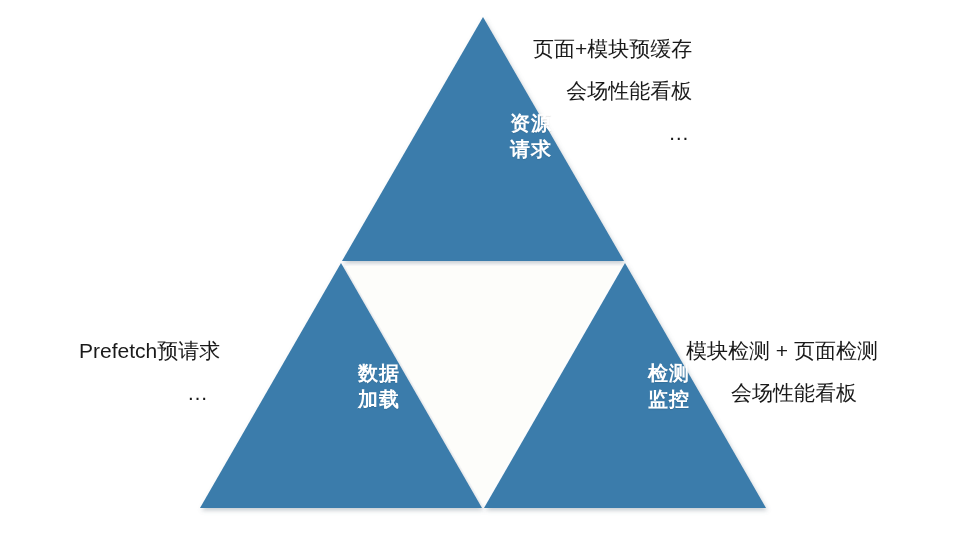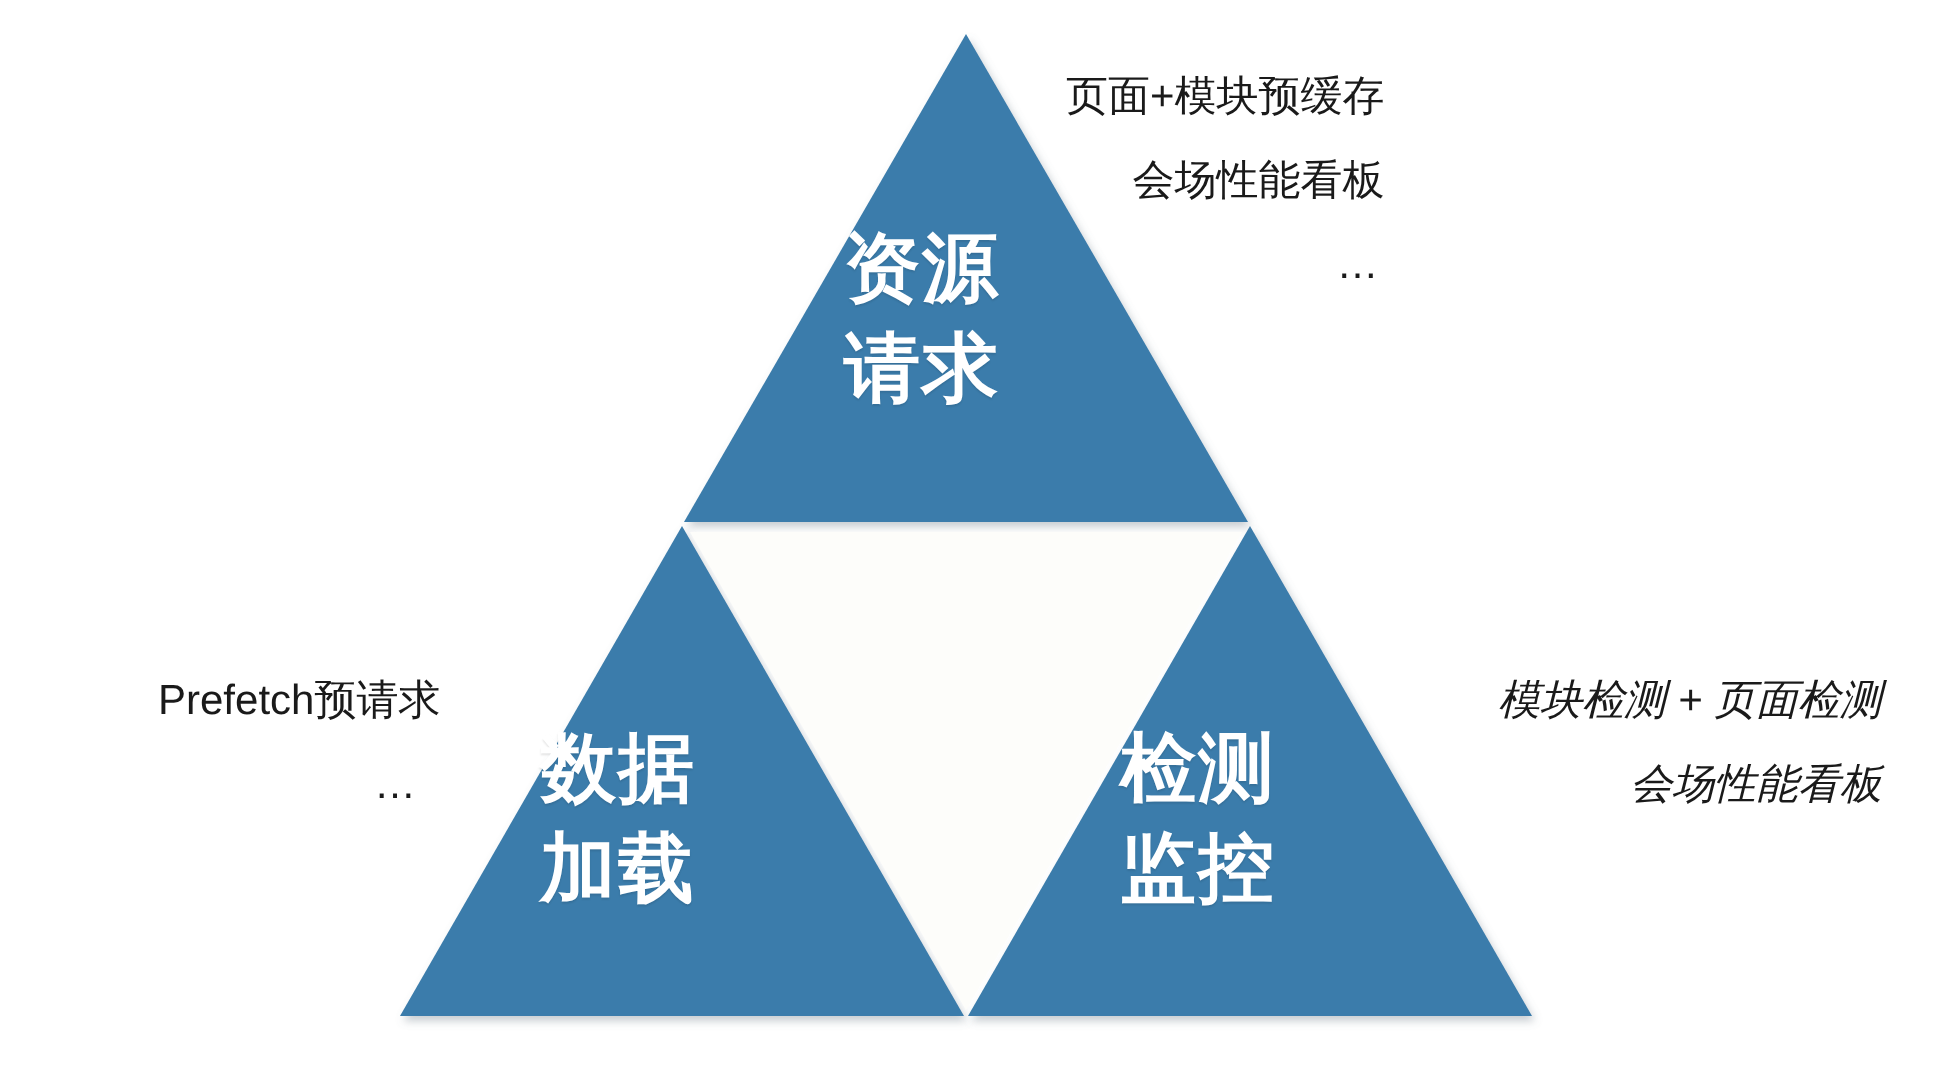--- a/index.html
+++ b/index.html
@@ -30,24 +30,24 @@
     left: 0; top: 0;
     width: 974px;
     height: 538px;
   }
 
   
   .tri-label {
     position: absolute;
     color: #ffffff;
     font-weight: bold;
-    font-size: 38px;
+    font-size: 20px;
     line-height: 1.32;
     letter-spacing: 1px;
-    text-align: left;
+    text-align: right;
     white-space: pre-line;
     text-shadow: 0 1px 1px rgba(0,0,0,0.10);
     user-select: none;
   }
   #label-top {
     left: 422px;
     top: 110px;
     width: 130px;
   }
   #label-left {
@@ -88,24 +88,23 @@
   #annot-left {
     left: 86px;
     top: 340px;
     text-align: left;
   }
   #annot-left .ln.l1 { margin-left: 0px; }
   #annot-left .ln.l2 { margin-left: -7px; }
   #annot-left .ln.l3 { margin-left: 101px; }
 
   #annot-right {
-    left: 749px;
+    left: 686px;
     top: 340px;
-    text-align: right;
-    font-style: italic;
+    text-align: center;
   }
   #annot-right .ln.l1 { margin-left: 0px; }
   #annot-right .ln.l2 { margin-left: 24px; }
 
   .ellipsis {
     letter-spacing: 3px;
     font-size: 21px;
   }
 </style>
 </head>

